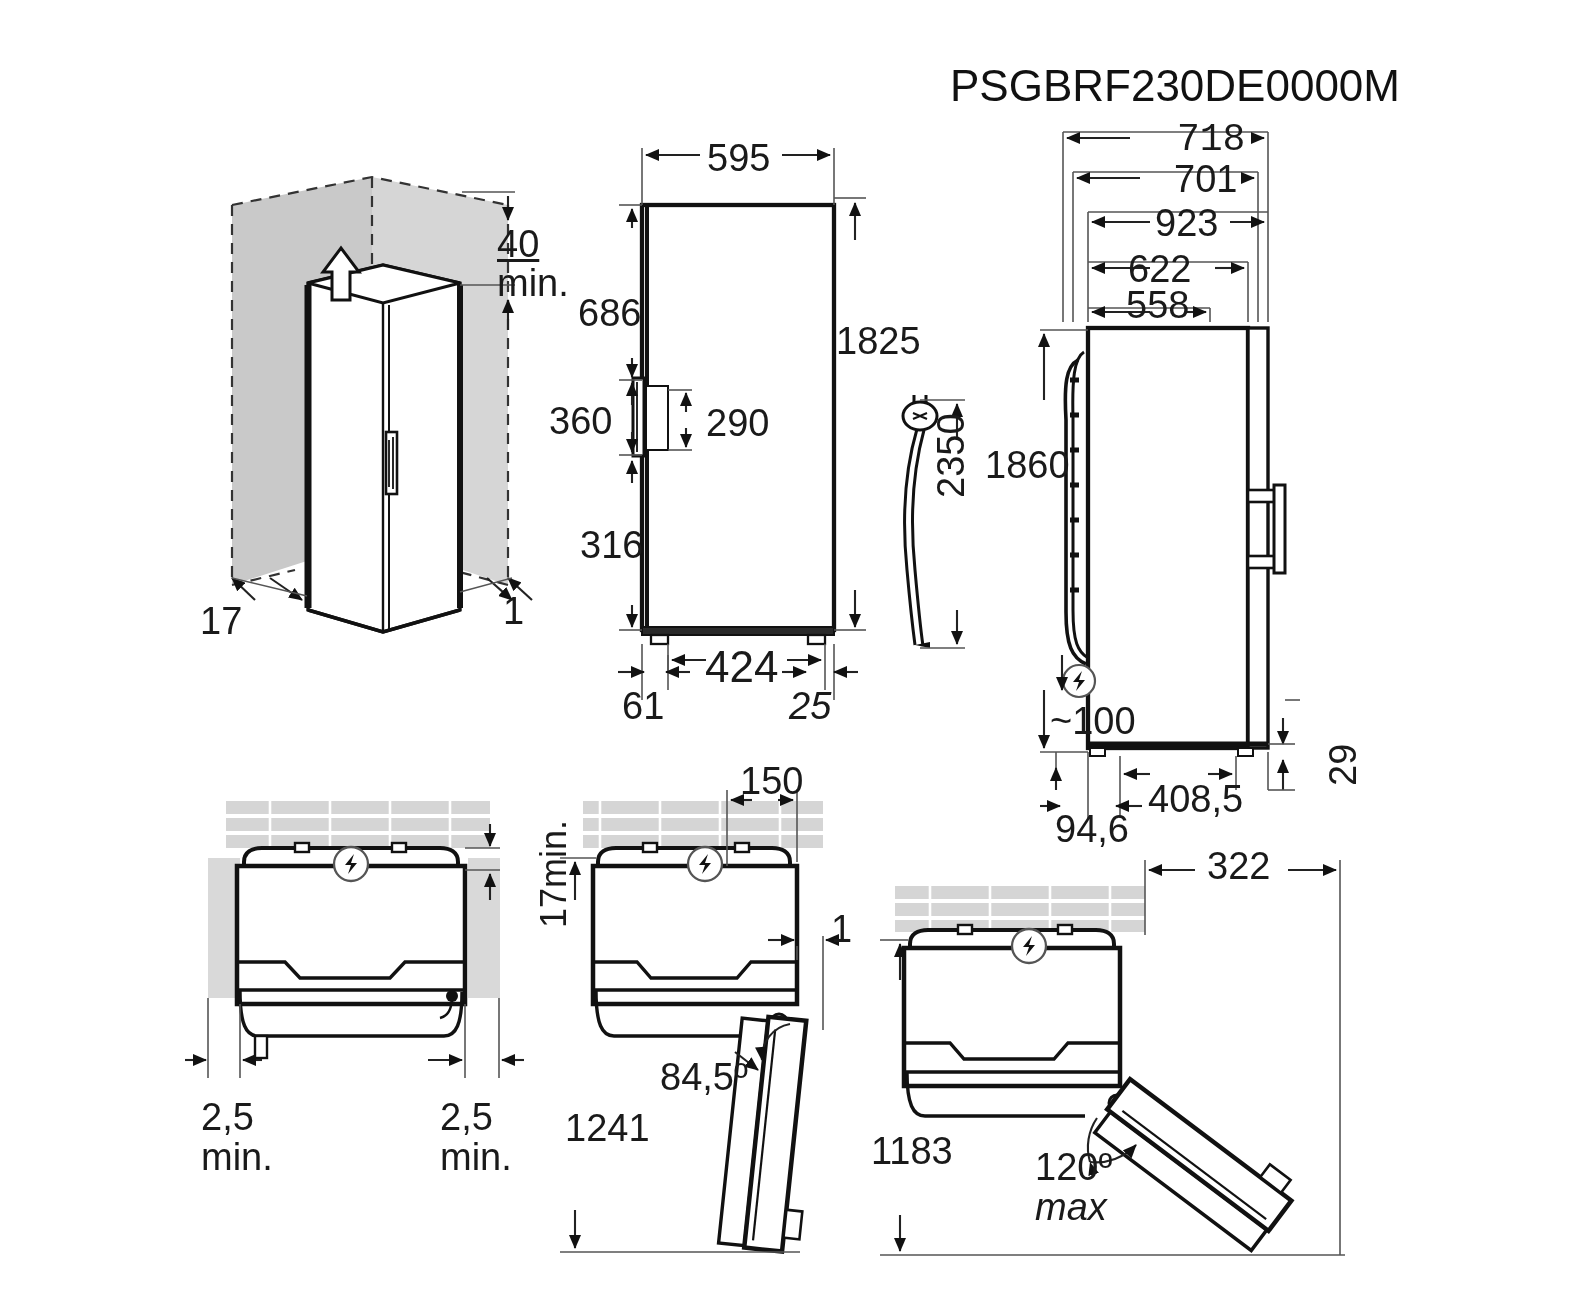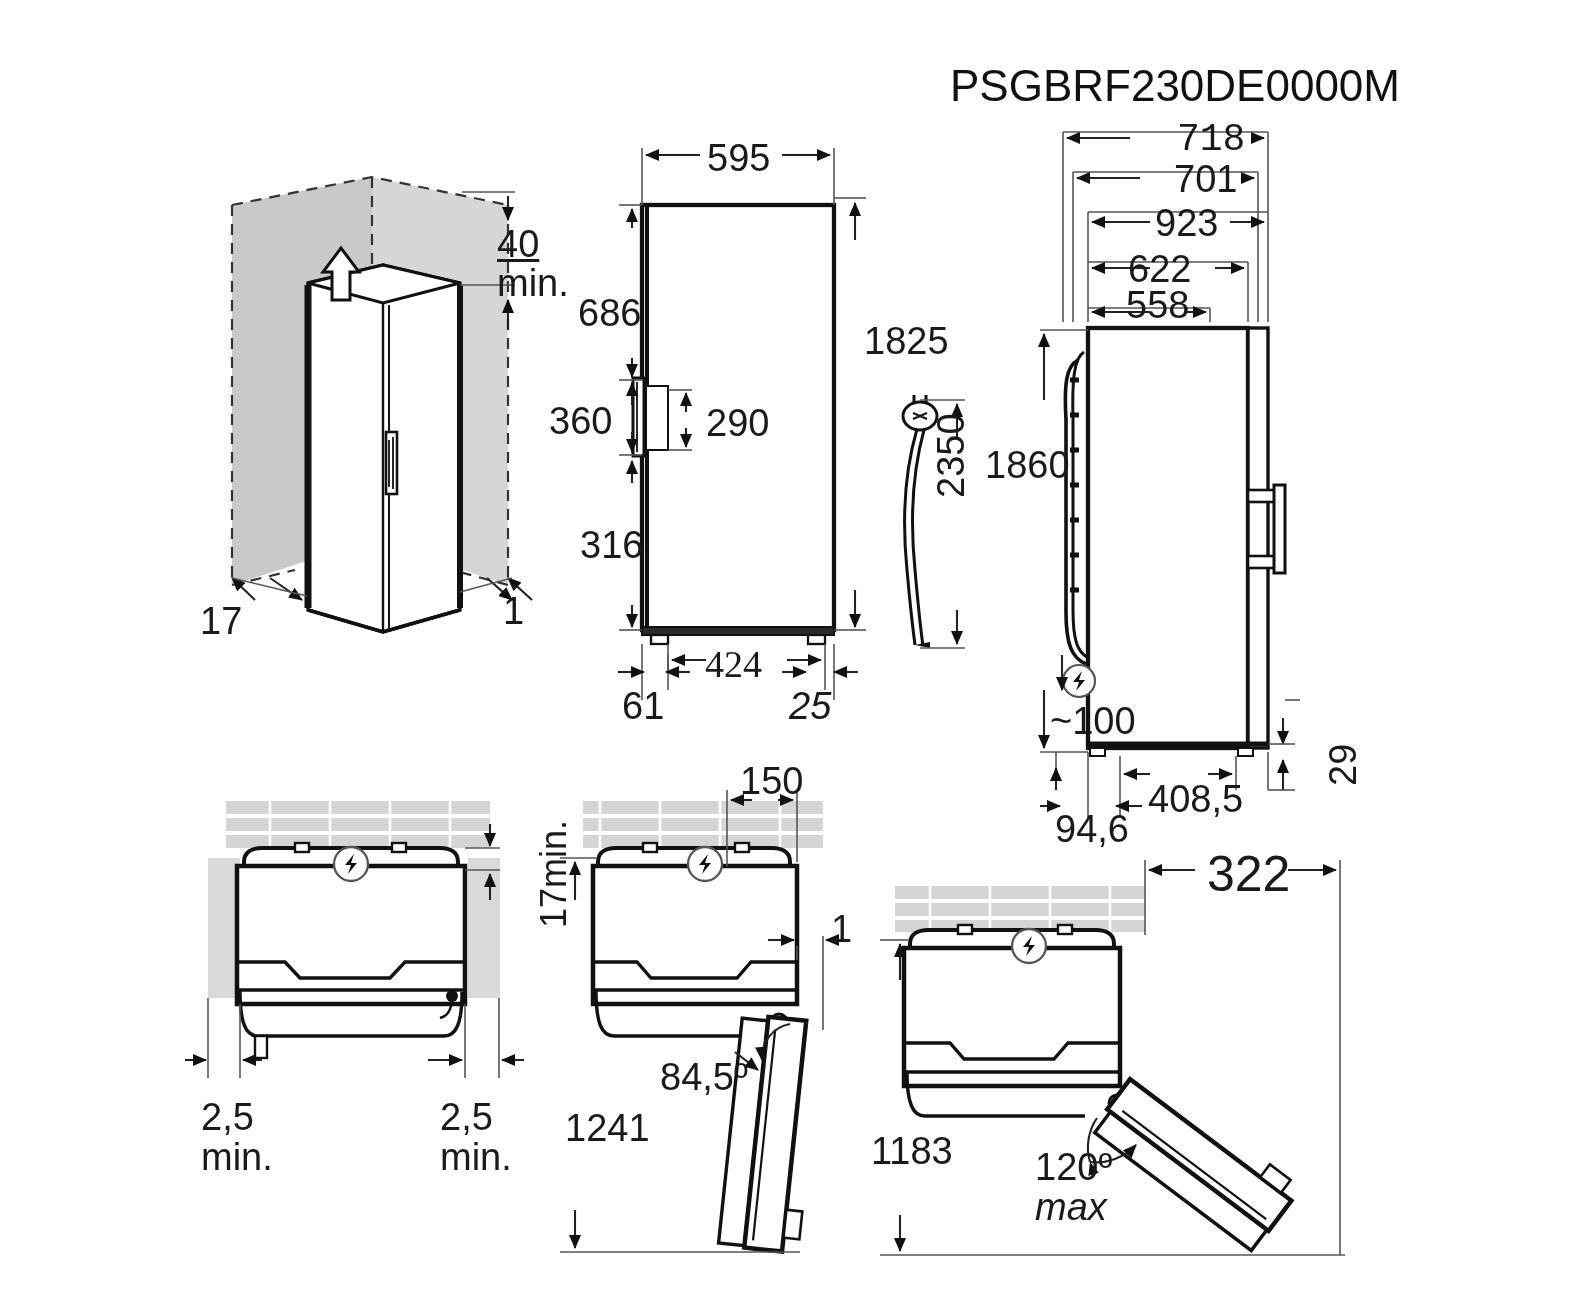--- a/index.html
+++ b/index.html
@@ -394,22 +394,22 @@
     <div class="dimtxt" style="font-size:38px;line-height:40px;">min.</div>
   </div>
   <div class="dimtxt" style="position:absolute;left:200px;top:600px;font-size:38px;">17</div>
   <div class="dimtxt" style="position:absolute;left:503px;top:590px;font-size:38px;">1</div>
 
   <div class="dimtxt" style="position:absolute;left:707px;top:137px;font-size:38px;">595</div>
   <div class="dimtxt" style="position:absolute;left:578px;top:292px;font-size:38px;">686</div>
   <div class="dimtxt" style="position:absolute;left:549px;top:400px;font-size:38px;">360</div>
   <div class="dimtxt" style="position:absolute;left:706px;top:402px;font-size:38px;">290</div>
   <div class="dimtxt" style="position:absolute;left:580px;top:524px;font-size:38px;">316</div>
-  <div class="dimtxt" style="position:absolute;left:836px;top:320px;font-size:38px;padding-left:28px;">1825</div>
-  <div class="dimtxt" style="position:absolute;left:705px;top:642px;font-size:38px;font-family:Liberation Serif, serif;">424</div>
+  <div class="dimtxt" style="position:absolute;left:836px;top:320px;font-size:38px;">1825</div>
+  <div class="dimtxt" style="position:absolute;left:705px;top:642px;font-size:44px;">424</div>
   <div class="dimtxt" style="position:absolute;left:622px;top:685px;font-size:38px;">61</div>
   <div class="dimtxt" style="position:absolute;left:789px;top:685px;font-size:38px;font-style:italic;">25</div>
 
   <div style="position:absolute;left:930px;top:498px;transform:rotate(-90deg);transform-origin:left top;">
     <span class="dimtxt" style="font-size:38px;white-space:nowrap;">2350</span>
   </div>
 
   <div class="dimtxt" style="position:absolute;left:1177px;top:118px;font-size:38px;font-family:Liberation Mono, monospace;">718</div>
   <div class="dimtxt" style="position:absolute;left:1174px;top:158px;font-size:38px;">701</div>
   <div class="dimtxt" style="position:absolute;left:1155px;top:202px;font-size:38px;">923</div>
@@ -433,20 +433,20 @@
   <div style="position:absolute;left:440px;top:1098px;">
     <div class="dimtxt" style="font-size:38px;line-height:38px;">2,5</div>
     <div class="dimtxt" style="font-size:38px;line-height:42px;">min.</div>
   </div>
 
   <div class="dimtxt" style="position:absolute;left:740px;top:760px;font-size:38px;">150</div>
   <div class="dimtxt" style="position:absolute;left:831px;top:908px;font-size:38px;">1</div>
   <div class="dimtxt" style="position:absolute;left:660px;top:1056px;font-size:38px;">84,5º</div>
   <div class="dimtxt" style="position:absolute;left:565px;top:1107px;font-size:38px;">1241</div>
 
-  <div class="dimtxt" style="position:absolute;left:1207px;top:845px;font-size:50px;">322</div>
+  <div class="dimtxt" style="position:absolute;left:1207px;top:845px;font-size:38px;">322</div>
   <div class="dimtxt" style="position:absolute;left:871px;top:1130px;font-size:38px;">1183</div>
   <div style="position:absolute;left:1035px;top:1148px;">
     <div class="dimtxt" style="font-size:38px;line-height:38px;">120º</div>
     <div class="dimtxt" style="font-size:38px;line-height:42px;font-style:italic;">max</div>
   </div>
 
 </div>
 
 </body></html>

